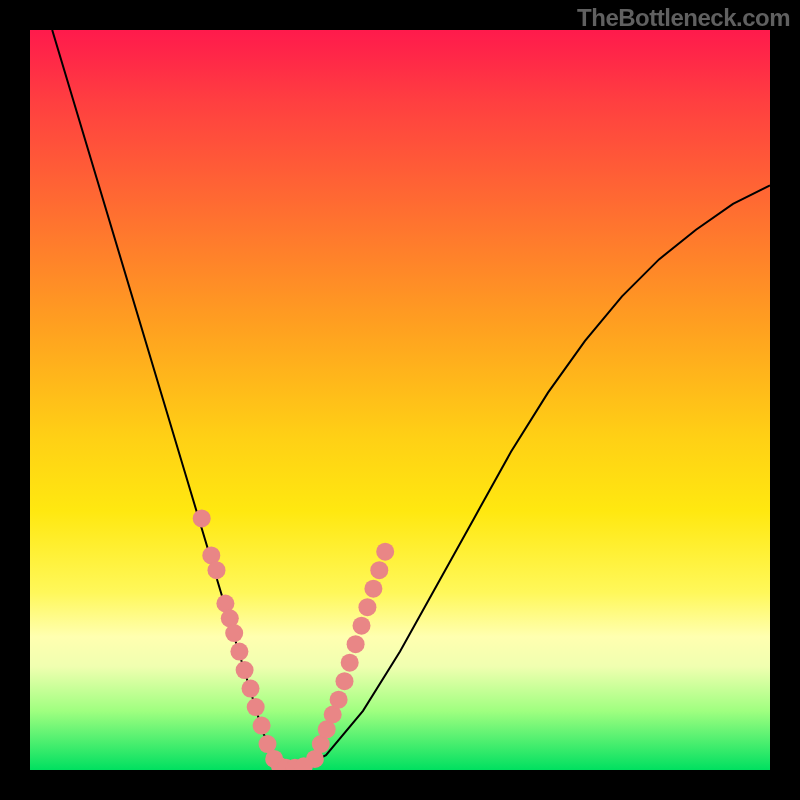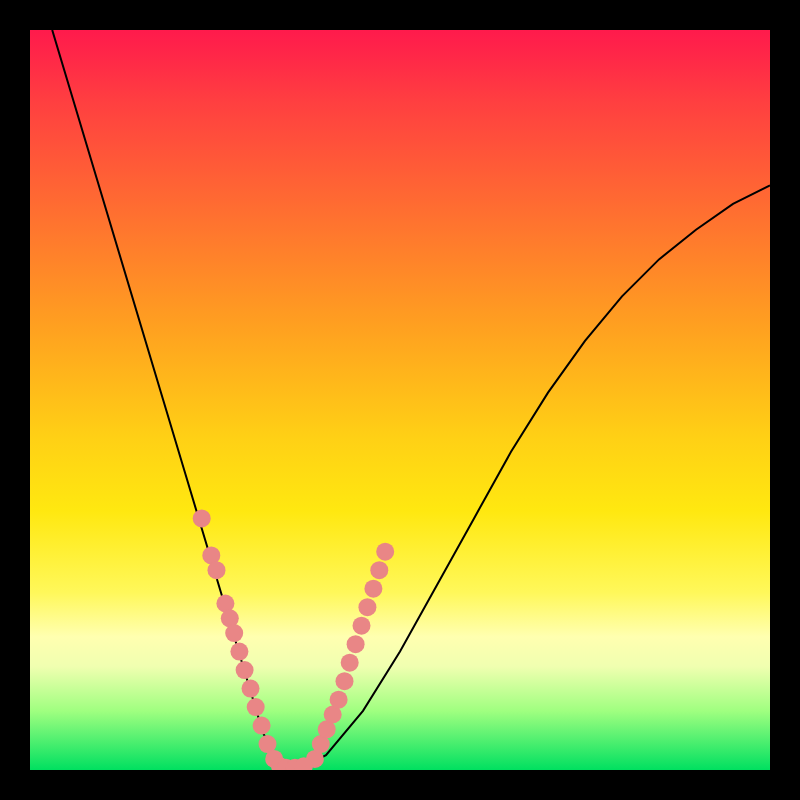--- a/index.html
+++ b/index.html
@@ -84,13 +84,14 @@
           <circle cx="343.4" cy="558.7" r="9" fill="#e98686"></circle>
           <circle cx="349.3" cy="540.2" r="9" fill="#e98686"></circle>
           <circle cx="355.2" cy="521.7" r="9" fill="#e98686"></circle>
           <circle cx="250.1" cy="736.3" r="9" fill="#e98686"></circle>
           <circle cx="256.0" cy="737.8" r="9" fill="#e98686"></circle>
           <circle cx="264.9" cy="737.8" r="9" fill="#e98686"></circle>
           <circle cx="273.8" cy="736.3" r="9" fill="#e98686"></circle>
         </g>
     </svg>
   </div>
+  <div class="watermark">TheBottleneck.com</div>
 </div>
 
 </body></html>

